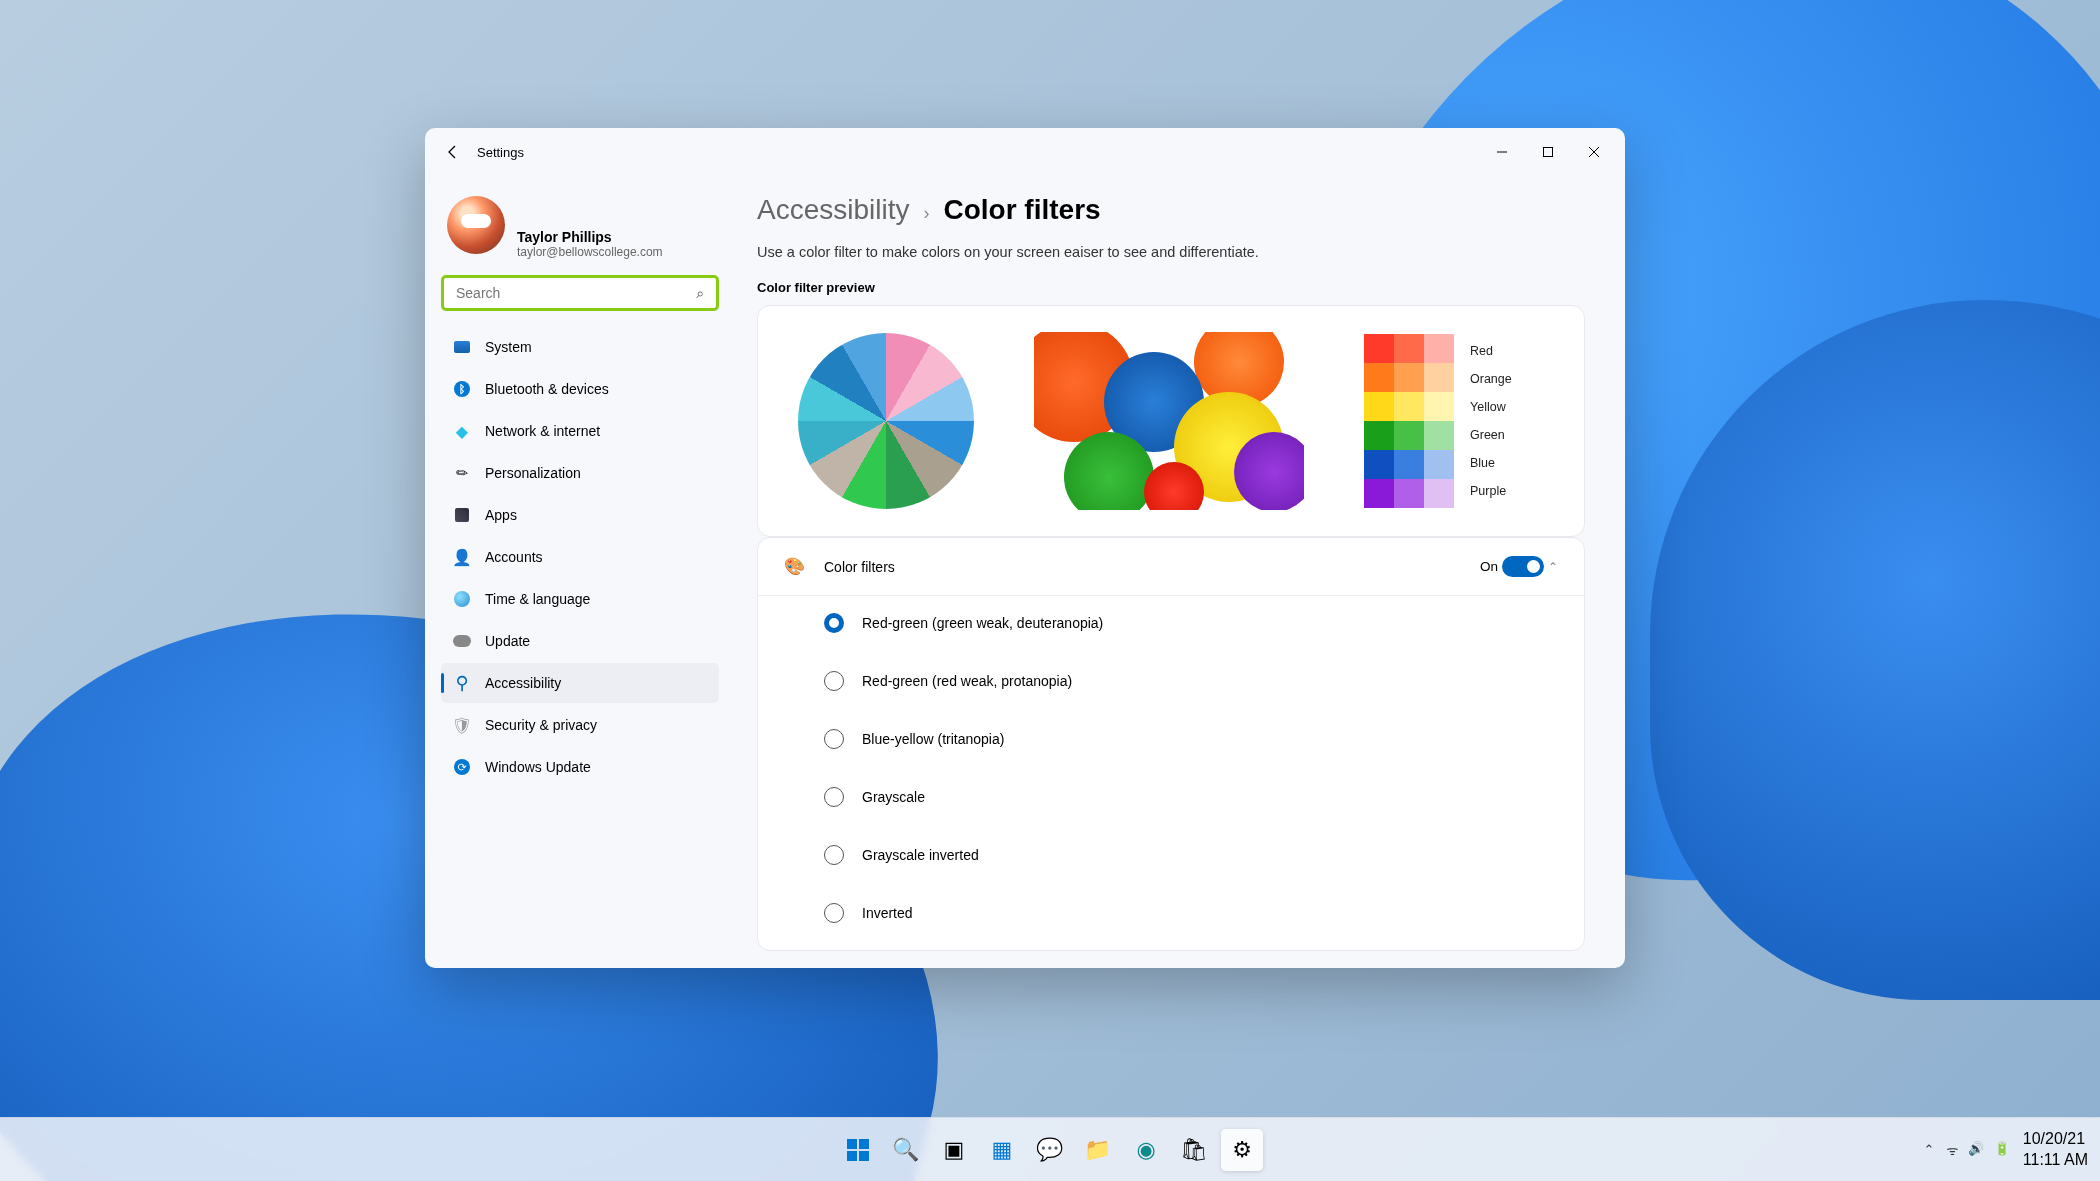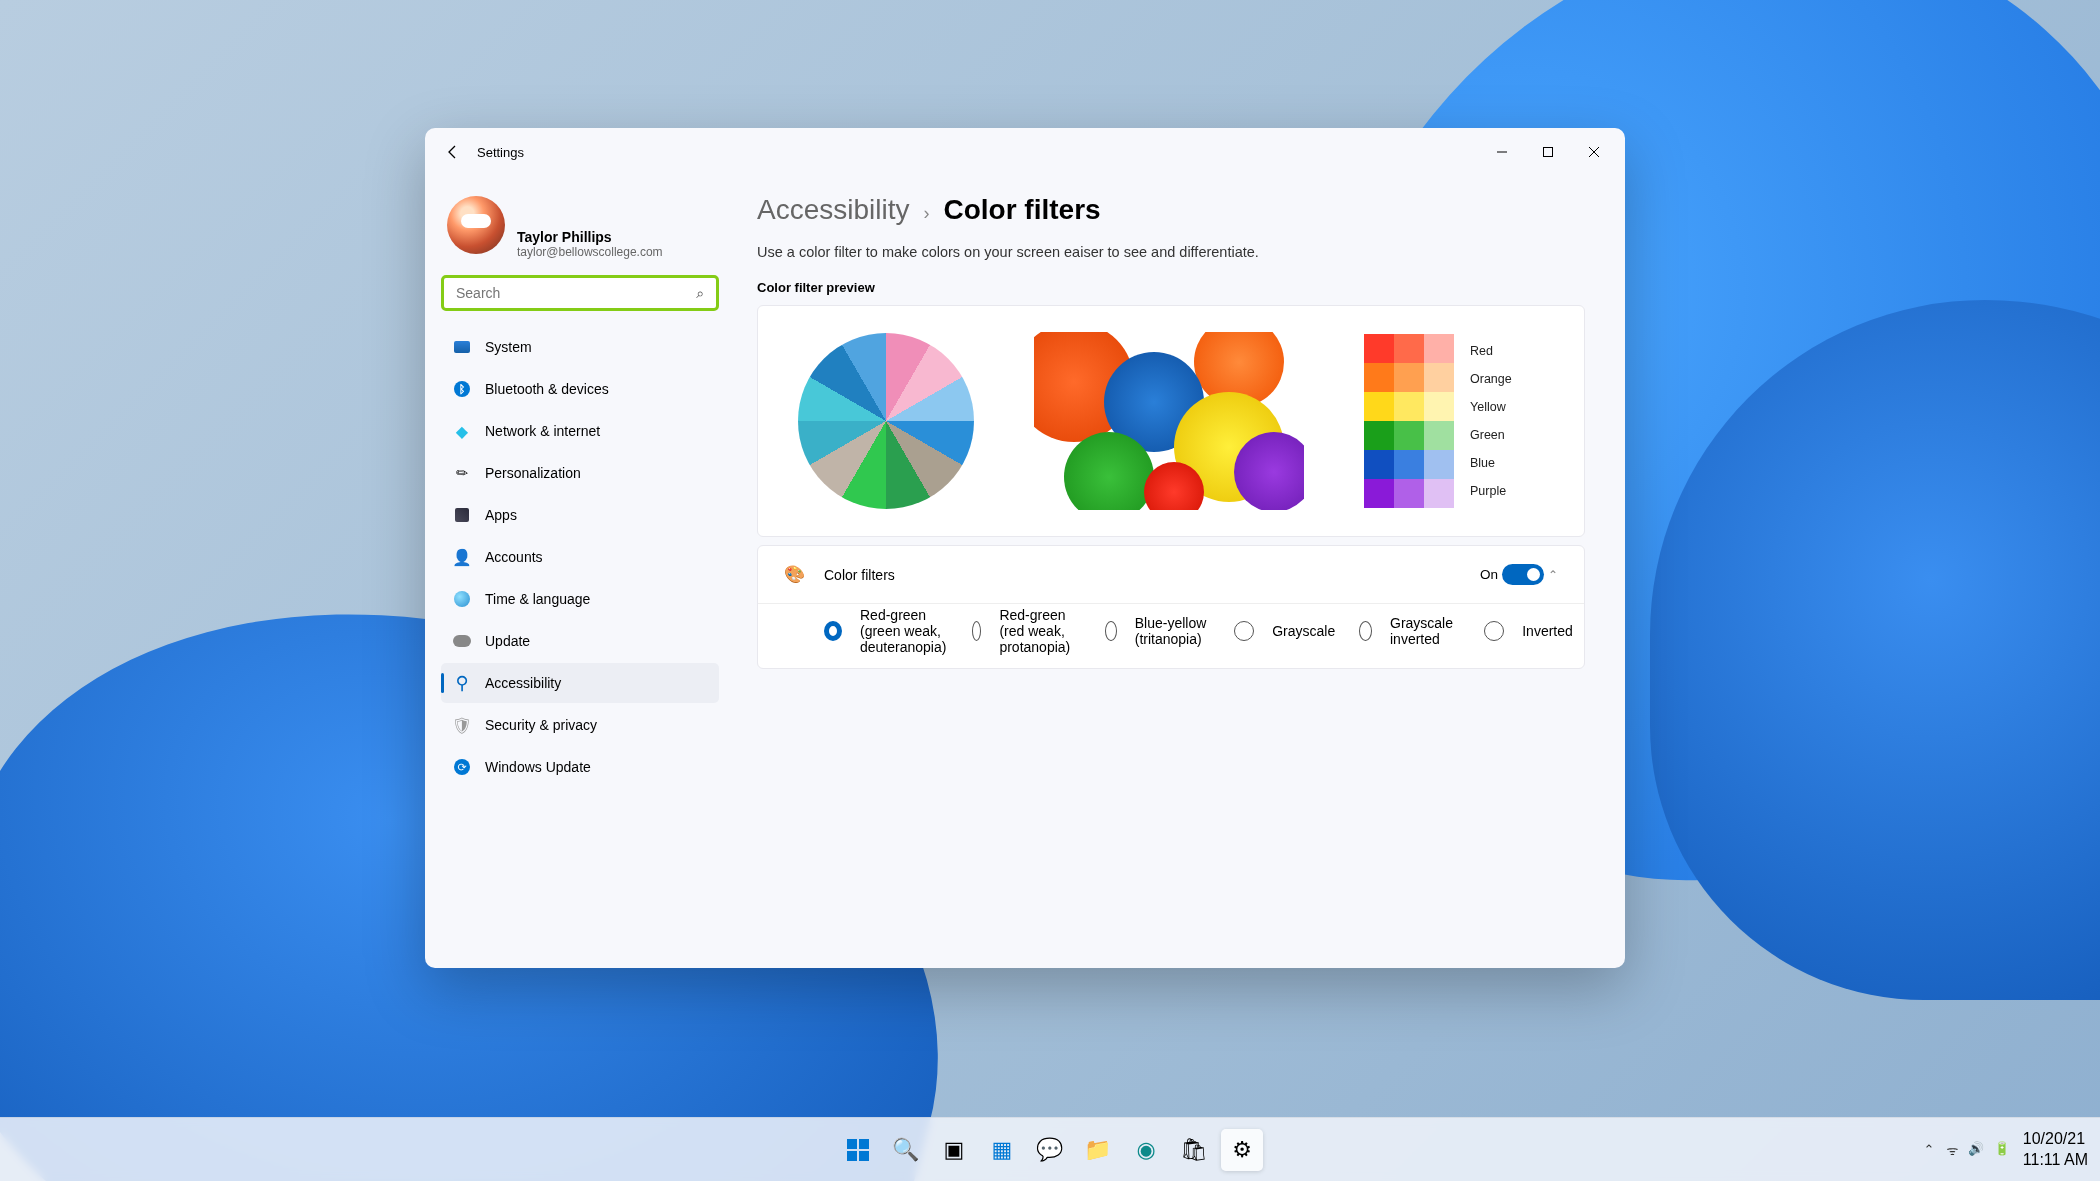--- a/index.html
+++ b/index.html
@@ -47,21 +47,21 @@
 .ic-wu { width:16px; height:16px; background:#0078d4; border-radius:50%; display:flex; align-items:center; justify-content:center; color:#fff; font-size:11px; }
 
 .main { flex: 1; padding: 18px 40px 0 22px; overflow-y: auto; }
 .crumb { display: flex; align-items: baseline; gap: 14px; font-size: 28px; margin-bottom: 18px; }
 .crumb-parent { color: #666; font-weight: 500; cursor: pointer; }
 .crumb-sep { color: #888; font-size: 18px; }
 .crumb-page { font-weight: 600; }
 .desc { font-size: 14.5px; color: #333; margin-bottom: 20px; }
 .section-label { font-size: 13px; font-weight: 600; margin-bottom: 10px; }
 
-.card { background: #fff; border: 1px solid #e8e8ee; border-radius: 6px; margin-bottom: 8px; }
+.card { background: #fff; border: 1px solid #e8e8ee; border-radius: 13px; }
 .preview-card { padding: 26px 40px; display: flex; align-items: center; gap: 60px; }
 .pie { width: 176px; height: 176px; border-radius:50%; background: conic-gradient(#f08eb8 0 30deg,#f8b8d0 30deg 60deg,#8cc8f0 60deg 90deg,#2a8fd8 90deg 120deg,#aaa090 120deg 150deg,#2a9f4f 150deg 180deg,#30c84f 180deg 210deg,#c0b4a8 210deg 240deg,#3ab0c8 240deg 270deg,#48c8d8 270deg 300deg,#2080c0 300deg 330deg,#50a4e0 330deg 360deg); }
 .photo { width: 270px; height: 178px; position:relative; overflow:hidden; }
 .um { position:absolute; border-radius:50%; }
 .u1{width:120px;height:120px;left:-20px;top:-10px;background:radial-gradient(circle,#ff6a2a,#e04000);}
 .u2{width:100px;height:100px;left:70px;top:20px;background:radial-gradient(circle,#2a7fd8,#0d4fa0);}
 .u3{width:90px;height:90px;left:160px;top:-15px;background:radial-gradient(circle,#ff8a3a,#f05000);}
 .u4{width:110px;height:110px;left:140px;top:60px;background:radial-gradient(circle,#ffef3a,#e8c000);}
 .u5{width:90px;height:90px;left:30px;top:100px;background:radial-gradient(circle,#3ac03a,#1a8f1a);}
 .u6{width:80px;height:80px;left:200px;top:100px;background:radial-gradient(circle,#9a3ae0,#6a1ab0);}
@@ -76,21 +76,21 @@
 .row-icon { width:20px; font-size:17px; color:#333; }
 .row-title { font-size:14px; flex:1; }
 .row-right { display:flex; align-items:center; gap:4px; font-size:13.5px; }
 .toggle { width:42px; height:21px; border-radius:11px; position:relative; cursor:pointer; }
 .toggle.on { background:#0067c0; }
 .toggle.off { background:#fff; border:1.5px solid #555; }
 .toggle::after { content:""; position:absolute; width:13px; height:13px; border-radius:50%; top:4px; }
 .toggle.on::after { background:#fff; right:4px; }
 .toggle.off::after { background:#555; left:4px; top:2.5px; }
 .chev { color:#888; font-size:12px; cursor:pointer; }
-.radio-list { padding: 10px 26px 20px 66px; border-top:1px solid #eee; display:flex; flex-direction:row; gap:24px; }
+.radio-list { padding: 10px 26px 20px 66px; border-top:1px solid #eee; display:flex; flex-direction:column; gap:24px; }
 .radio-row { display:flex; align-items:center; gap:18px; height:34px; cursor:pointer; font-size:14px; }
 .radio { width:20px; height:20px; border-radius:50%; border:1.5px solid #555; display:flex; align-items:center; justify-content:center; }
 .radio.sel { border:5px solid #0067c0; }
 .radio.sel::after { content:""; width:8px; height:8px; }
 
 .shortcut-card { padding:10px 26px 0 26px; }
 .shortcut-title { font-size:14px; font-weight:600; padding-top:6px; }
 .shortcut-sub { font-size:12px; color:#888; margin-top:4px; }
 .shortcut-row { display:flex; align-items:flex-start; justify-content:space-between; }
 

